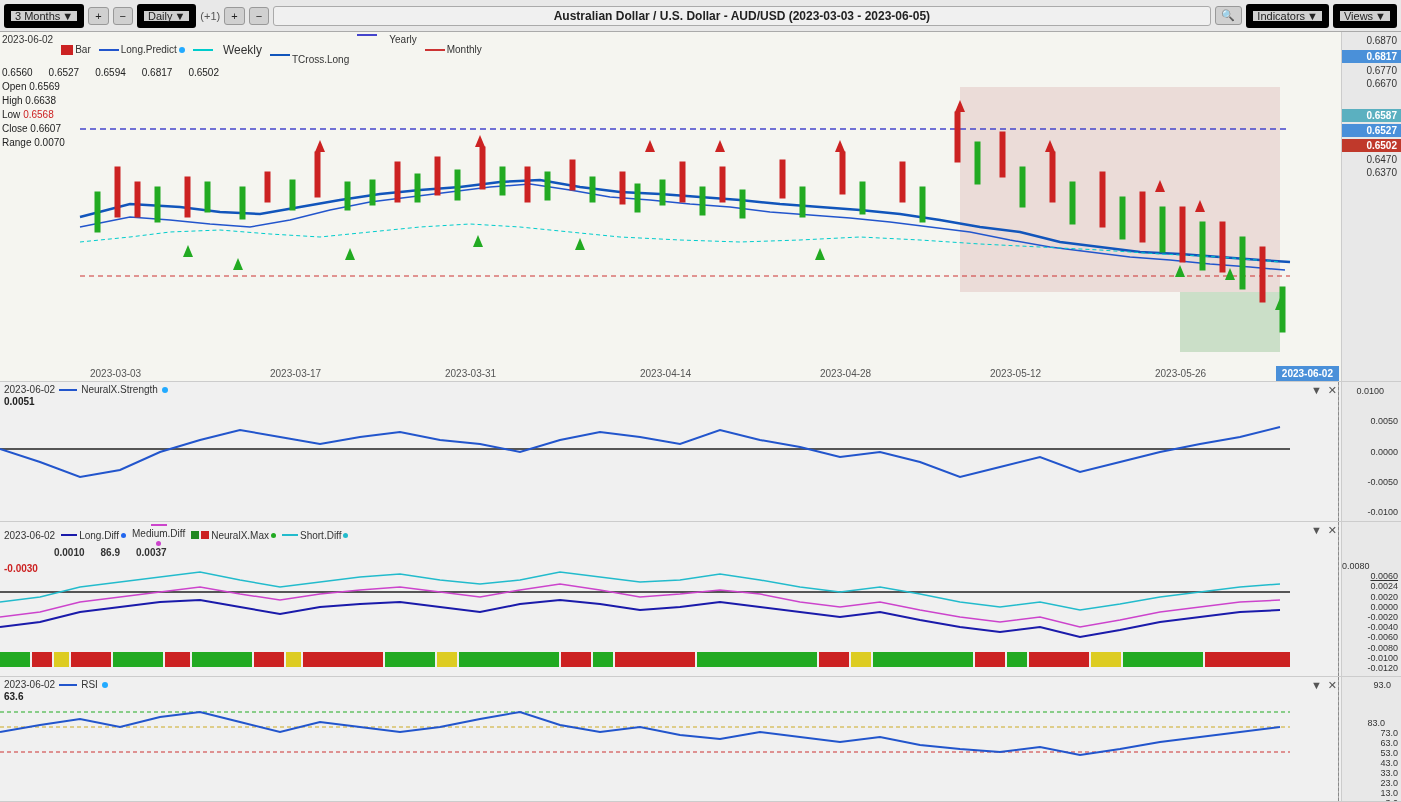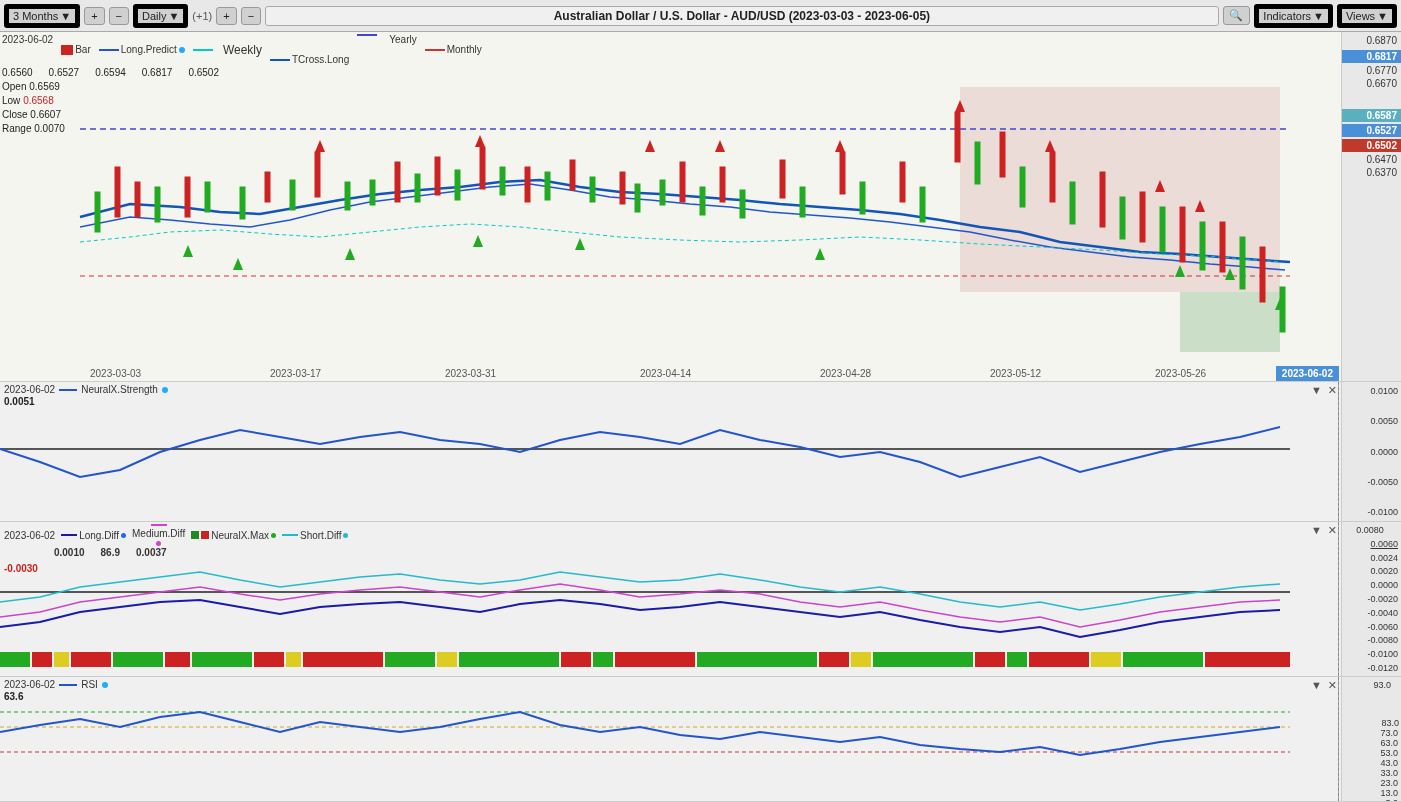--- a/index.html
+++ b/index.html
@@ -9,21 +9,21 @@
       display: flex; align-items: center; height: 32px;
       background: #e8e8e8; border-bottom: 1px solid #aaa;
       padding: 0 4px; gap: 4px;
     }
     .toolbar-btn {
       background: #d0d0d0; border: 1px solid #999; border-radius: 3px;
       padding: 2px 6px; font-size: 11px; cursor: pointer; color: #222;
       display: flex; align-items: center; gap: 2px;
     }
     .toolbar-select {
-      background: #d0d0d0; border: 5px solid #000000; border-radius: 3px;
+      background: #d0d0d0; border: 7px solid #000000; border-radius: 3px;
       padding: 2px 4px; font-size: 11px; color: #222; cursor: pointer;
       display: flex; align-items: center; gap: 2px; height: 24px;
     }
     .title-bar {
       flex: 1; text-align: center;
       background: #f0f0f0; border: 1px solid #aaa; border-radius: 3px;
       padding: 2px 8px; font-size: 12px; font-weight: bold; color: #222;
     }
     .chart-container { display: flex; flex-direction: column; height: 770px; }
 
@@ -91,21 +91,21 @@
         </span>
         <span style="display:flex;align-items:center;gap:2px;font-size:10px;">
           <span style="display:inline-block;width:20px;height:2px;background:#2255cc;"></span>
           <span>Long.Predict</span>
           <span style="width:6px;height:6px;border-radius:50%;background:#22aaff;display:inline-block;"></span>
         </span>
         <span style="display:flex;align-items:center;gap:10px;font-size:12px;text-align:center;">
           <span style="display:inline-block;width:20px;height:2px;background:#00cccc;border-bottom:1px dashed #00cccc;"></span>
           <span>Weekly</span>
         </span>
-        <span style="display:flex;align-items:center;gap:2px;font-size:10px;margin-top:20px;">
+        <span style="display:flex;gap:2px;font-size:10px;margin-top:20px;">
           <span style="display:inline-block;width:20px;height:2px;background:#1155bb;"></span>
           <span>TCross.Long</span>
         </span>
         <span style="display:flex;align-items:flex-start;gap:12px;font-size:10px;">
           <span style="display:inline-block;width:20px;height:2px;background:#4444cc;border-bottom:2px dashed #4444cc;"></span>
           <span>Yearly</span>
         </span>
         <span style="display:flex;align-items:center;gap:2px;font-size:10px;">
           <span style="display:inline-block;width:20px;height:2px;background:#cc3333;border-bottom:1px dashed #cc3333;"></span>
           <span>Monthly</span>
@@ -114,20 +114,21 @@
       <div style="display:flex;gap:16px;font-size:10px;color:#222;">
         <span>0.6560</span>
         <span>0.6527</span>
         <span>0.6594</span>
         <span>0.6817</span>
         <span>0.6502</span>
       </div>
 
       <div style="font-size:10px;color:#222;line-height:1.4;">
         <div><span>Open </span><span>0.6569</span></div>
+        <div><span>High </span><span>0.6638</span></div>
         <div><span>Low  </span><span style="color:#cc2222;">0.6568</span></div>
         <div><span>Close </span><span>0.6607</span></div>
         <div><span>Range </span><span>0.0070</span></div>
       </div>
     </div>
 
     <svg viewBox="0 0 1340 350" width="1340" height="350" style="position:absolute;left:0;top:0;">
 
       <rect x="0" y="0" width="1340" height="350" fill="#f5f5f0"></rect>
 
@@ -267,21 +268,21 @@
 
     <svg viewBox="0 0 1290 135" width="1290" height="135" style="position:absolute;left:0;top:0;">
       <rect width="1290" height="135" fill="#f0f0f0"></rect>
 
       <line x1="0" y1="67" x2="1290" y2="67" stroke="#222" stroke-width="1.5"></line>
 
       <polyline points="0,67 40,80 80,95 120,88 160,70 200,58 240,48 280,55 320,62 360,55 400,50 440,58 480,62 520,70 560,58 600,50 640,55 680,62 720,48 760,58 800,65 840,75 880,70 920,80 960,95 1000,85 1040,75 1080,90 1120,80 1160,70 1200,62 1240,55 1280,45" fill="none" stroke="#2255cc" stroke-width="2"></polyline>
     </svg>
 
     <div style="position:absolute;right:0;top:0;width:60px;height:100%;background:#e8e8e8;border-left:1px solid #ccc;font-size:9px;color:#333;display:flex;flex-direction:column;justify-content:space-between;padding:4px 0;">
-      <div style="text-align:right;padding-right:3px;">0.0100</div>
+      <div style="text-align:right;padding-right:17px;">0.0100</div>
       <div style="text-align:right;padding-right:3px;">0.0050</div>
       <div style="text-align:right;padding-right:3px;">0.0000</div>
       <div style="text-align:right;padding-right:3px;">-0.0050</div>
       <div style="text-align:right;padding-right:3px;">-0.0100</div>
     </div>
 
     <div style="position:absolute;right:62px;top:0;width:1px;height:100%;background:#aaa;border-right:1px dashed #888;"></div>
   </div>
 
   <div class="indicator-panel" style="flex: 0 0 155px;">
@@ -355,21 +356,21 @@
       <rect x="873" y="130" width="100" height="15" fill="#22aa22"></rect>
       <rect x="975" y="130" width="30" height="15" fill="#cc2222"></rect>
       <rect x="1007" y="130" width="20" height="15" fill="#22aa22"></rect>
       <rect x="1029" y="130" width="60" height="15" fill="#cc2222"></rect>
       <rect x="1091" y="130" width="30" height="15" fill="#ddcc22"></rect>
       <rect x="1123" y="130" width="80" height="15" fill="#22aa22"></rect>
       <rect x="1205" y="130" width="85" height="15" fill="#cc2222"></rect>
     </svg>
 
     <div style="position:absolute;right:0;top:0;width:60px;height:100%;background:#e8e8e8;border-left:1px solid #ccc;font-size:9px;color:#333;display:flex;flex-direction:column;justify-content:space-between;padding:3px 0;">
-      <div style="text-align:center;padding-right:3px;">0.0080</div>
+      <div style="text-align:left;padding-right:3px;margin-top:36px;">0.0080</div>
       <div style="text-align:right;padding-right:3px;text-decoration:underline;">0.0060</div>
       <div style="text-align:right;padding-right:3px;">0.0024</div>
       <div style="text-align:right;padding-right:3px;">0.0020</div>
       <div style="text-align:right;padding-right:3px;">0.0000</div>
       <div style="text-align:right;padding-right:3px;">-0.0020</div>
       <div style="text-align:right;padding-right:3px;">-0.0040</div>
       <div style="text-align:right;padding-right:3px;">-0.0060</div>
       <div style="text-align:right;padding-right:3px;">-0.0080</div>
       <div style="text-align:right;padding-right:3px;">-0.0100</div>
       <div style="text-align:right;padding-right:3px;">-0.0120</div>
@@ -399,21 +400,21 @@
 
       <line x1="0" y1="50" x2="1290" y2="50" stroke="#ccaa22" stroke-width="1" stroke-dasharray="4,3"></line>
 
       <line x1="0" y1="75" x2="1290" y2="75" stroke="#cc3333" stroke-width="1" stroke-dasharray="4,3"></line>
 
       <polyline points="0,55 40,48 80,42 120,50 160,40 200,35 240,45 280,55 320,45 360,50 400,55 440,50 480,42 520,35 560,48 600,55 640,50 680,58 720,62 760,55 800,60 840,65 880,60 920,68 960,72 1000,75 1040,70 1080,78 1120,72 1160,65 1200,60 1240,55 1280,50" fill="none" stroke="#2255cc" stroke-width="2"></polyline>
     </svg>
 
     <div style="position:absolute;right:0;top:0;width:60px;height:100%;background:#e8e8e8;border-left:1px solid #ccc;font-size:9px;color:#333;display:flex;flex-direction:column;justify-content:space-between;padding:3px 0;">
       <div style="text-align:right;padding-right:10px;">93.0</div>
-      <div style="text-align:right;padding-right:2px;margin-top:28px;">83.0</div>
+      <div style="text-align:right;padding-right:16px;margin-top:28px;">83.0</div>
       <div style="text-align:right;padding-right:3px;">73.0</div>
       <div style="text-align:right;padding-right:3px;">63.0</div>
       <div style="text-align:right;padding-right:3px;">53.0</div>
       <div style="text-align:right;padding-right:3px;">43.0</div>
       <div style="text-align:right;padding-right:3px;">33.0</div>
       <div style="text-align:right;padding-right:3px;">23.0</div>
       <div style="text-align:right;padding-right:3px;">13.0</div>
       <div style="text-align:right;padding-right:3px;">3.0</div>
     </div>
     <div style="position:absolute;right:62px;top:0;width:1px;height:100%;background:#aaa;border-right:1px dashed #888;"></div>

